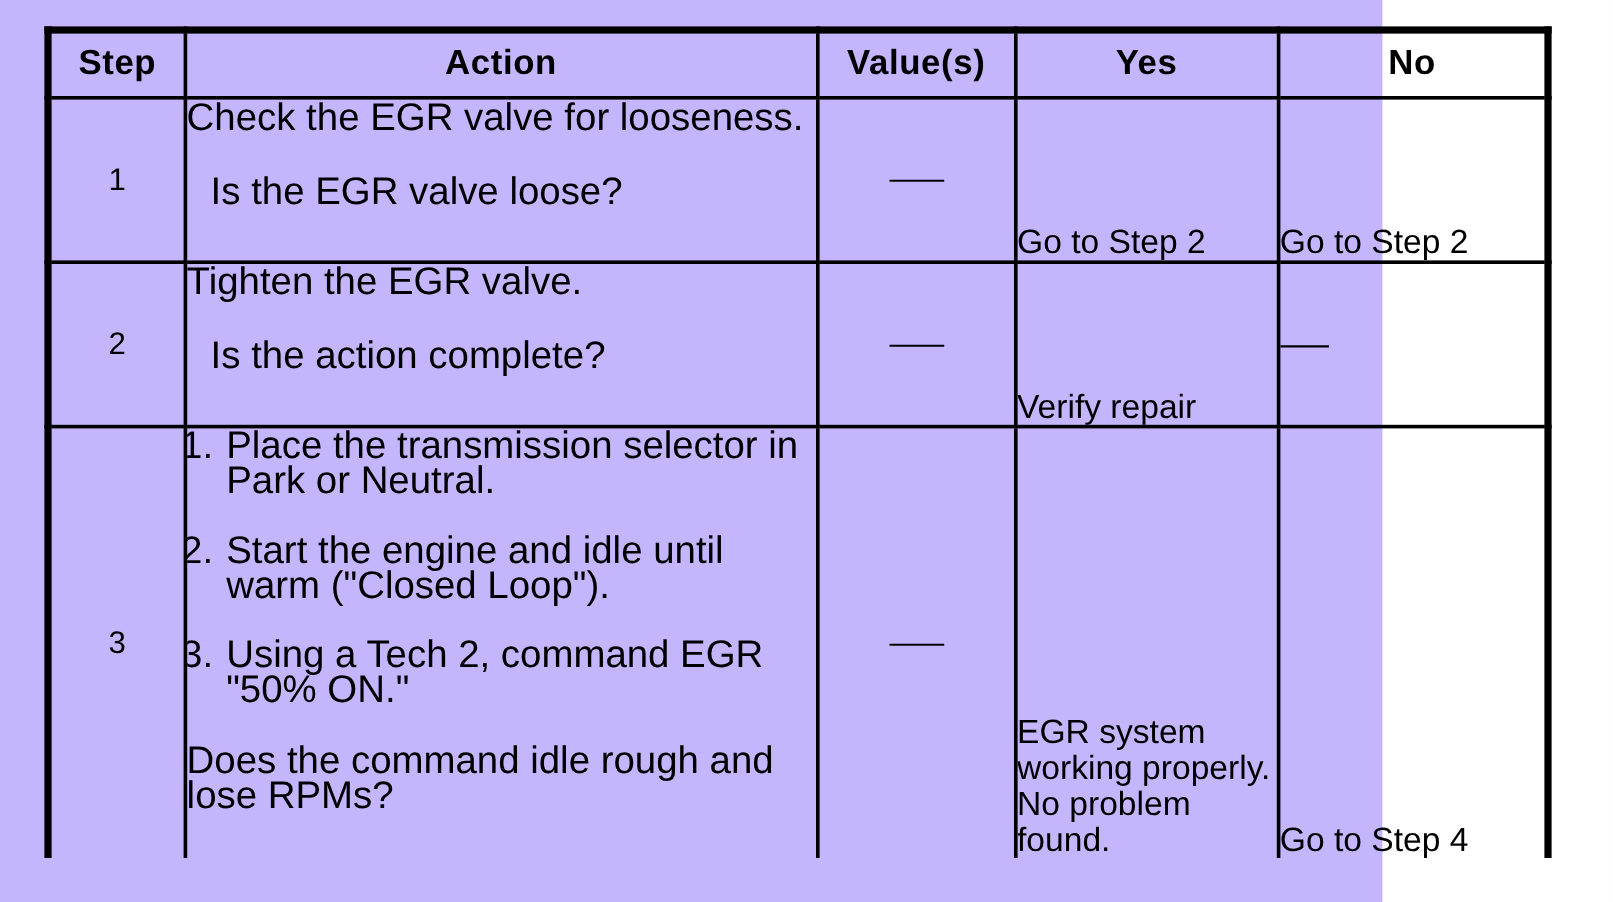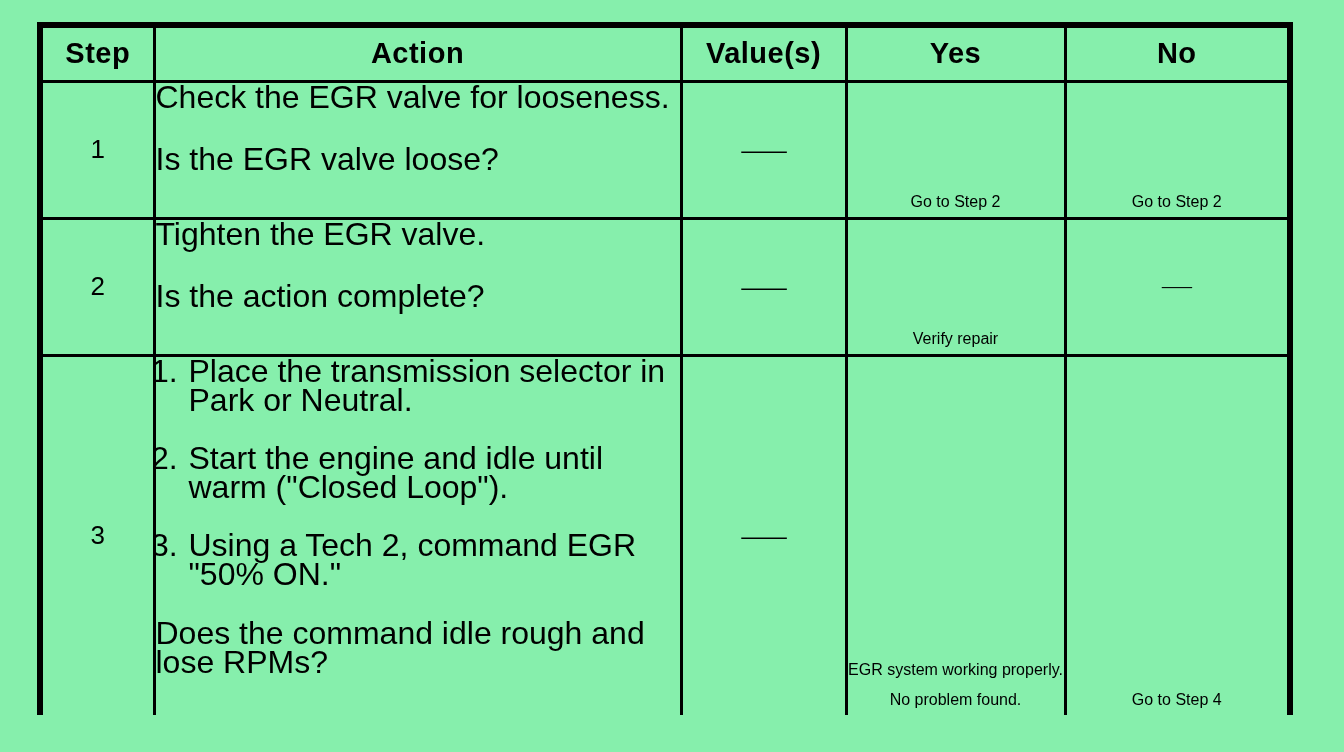--- a/index.html
+++ b/index.html
@@ -7,23 +7,23 @@
     padding: 0;
     background: #ffffff;
     width: 1344px;
     height: 752px;
     overflow: hidden;
     font-family: "Liberation Sans", "DejaVu Sans", sans-serif;
     color: #000000;
   }
   .page {
     position: relative;
-    width: 1344px;
+    width: 1152px;
     height: 752px;
-    background: #86efac;
+    background: #c4b5fd;
   }
   table.diag {
     position: absolute;
     left: 37px;
     top: 22px;
     width: 1250px;
     border-collapse: collapse;
     table-layout: fixed;
     border: 6px solid #000;
     border-bottom: none;
@@ -55,39 +55,39 @@
     vertical-align: middle;
   }
   td.cell-action {
     vertical-align: top;
     text-align: left;
     font-size: 32px;
     line-height: 29px;
     padding: 10px 70px 6px 17px;
   }
   td.cell-action p { margin: 0; }
-  td.cell-action p + p { margin-top: 33px; }
+  td.cell-action p + p { margin-top: 33px; padding-left: 20px; }
   td.cell-action ol {
     margin: 0;
     padding-left: 31px;
     list-style: decimal;
   }
   td.cell-action ol li { padding-left: 2px; }
   td.cell-action ol li + li { margin-top: 29px; }
   td.cell-action p.question { margin-top: 30px; }
 
   td.cell-value {
     text-align: center;
     vertical-align: middle;
     font-size: 24px;
   }
   td.cell-yes, td.cell-no {
-    text-align: center;
+    text-align: left;
     vertical-align: bottom;
-    font-size: 16px;
+    font-size: 28px;
     line-height: 30px;
     padding: 0 18px 36px 18px;
   }
   td.dash-cell {
     vertical-align: middle;
     padding-bottom: 0;
   }
   .dash {
     display: inline-block;
     transform: scaleX(1.9);

